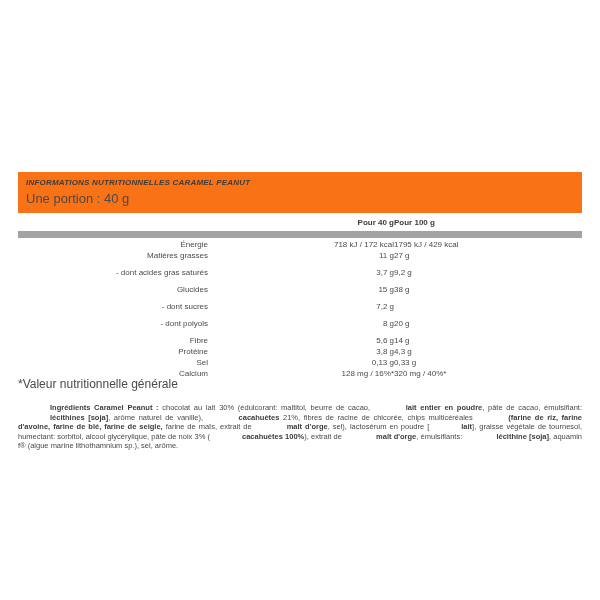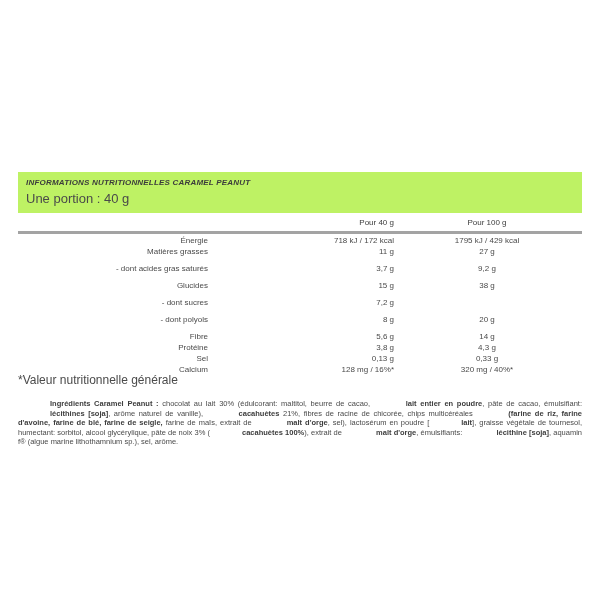--- a/index.html
+++ b/index.html
@@ -12,21 +12,21 @@
     overflow: hidden;
   }
   .panel {
     position: absolute;
     top: 172px;
     left: 18px;
     width: 564px;
     color: #4a4a4a;
   }
   .band {
-    background: #bef264;
+    background: #f97316;
     padding: 6px 8px 7px 8px;
   }
   .band .title {
     font-size: 8px;
     font-weight: bold;
     font-style: italic;
     color: #3c3c3c;
     letter-spacing: 0.2px;
   }
   .band .subtitle {
@@ -34,25 +34,25 @@
     margin-top: 4px;
     color: #4a4a4a;
   }
   .grid-row {
     display: flex;
     font-size: 8px;
     line-height: 9px;
   }
   .c1 { width: 190px; text-align: right; }
   .c2 { width: 186px; text-align: right; }
-  .c3 { flex: 1; text-align: center; padding-right: 2px; }
+  .c3 { flex: 1; text-align: left; padding-right: 2px; }
   .header-row {
     padding: 5px 0 4px 0;
-    border-bottom: 3px solid #a3a3a3;
-    font-weight: normal;
+    border-bottom: 7px solid #a3a3a3;
+    font-weight: bold;
     color: #3c3c3c;
   }
   .row { margin-top: 2px; }
   .row.spaced { margin-top: 8px; }
   .footnote {
     font-size: 12px;
     line-height: 9px;
     margin-top: 2px;
     color: #4a4a4a;
   }

